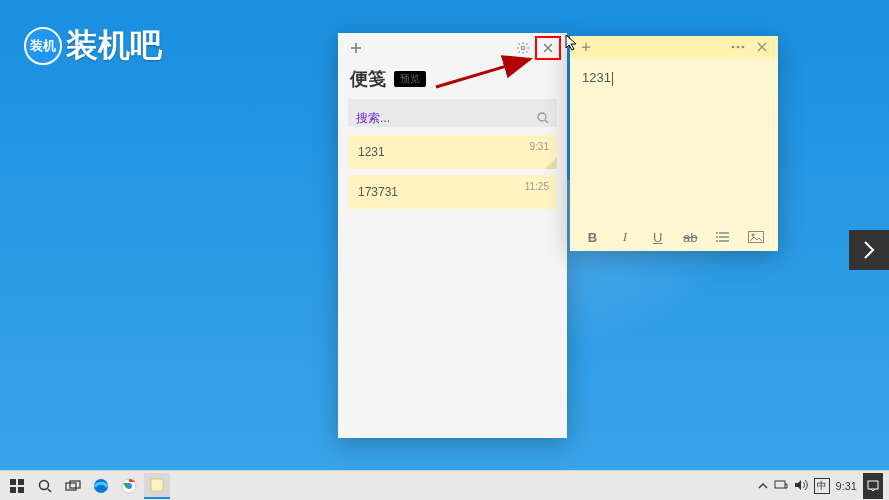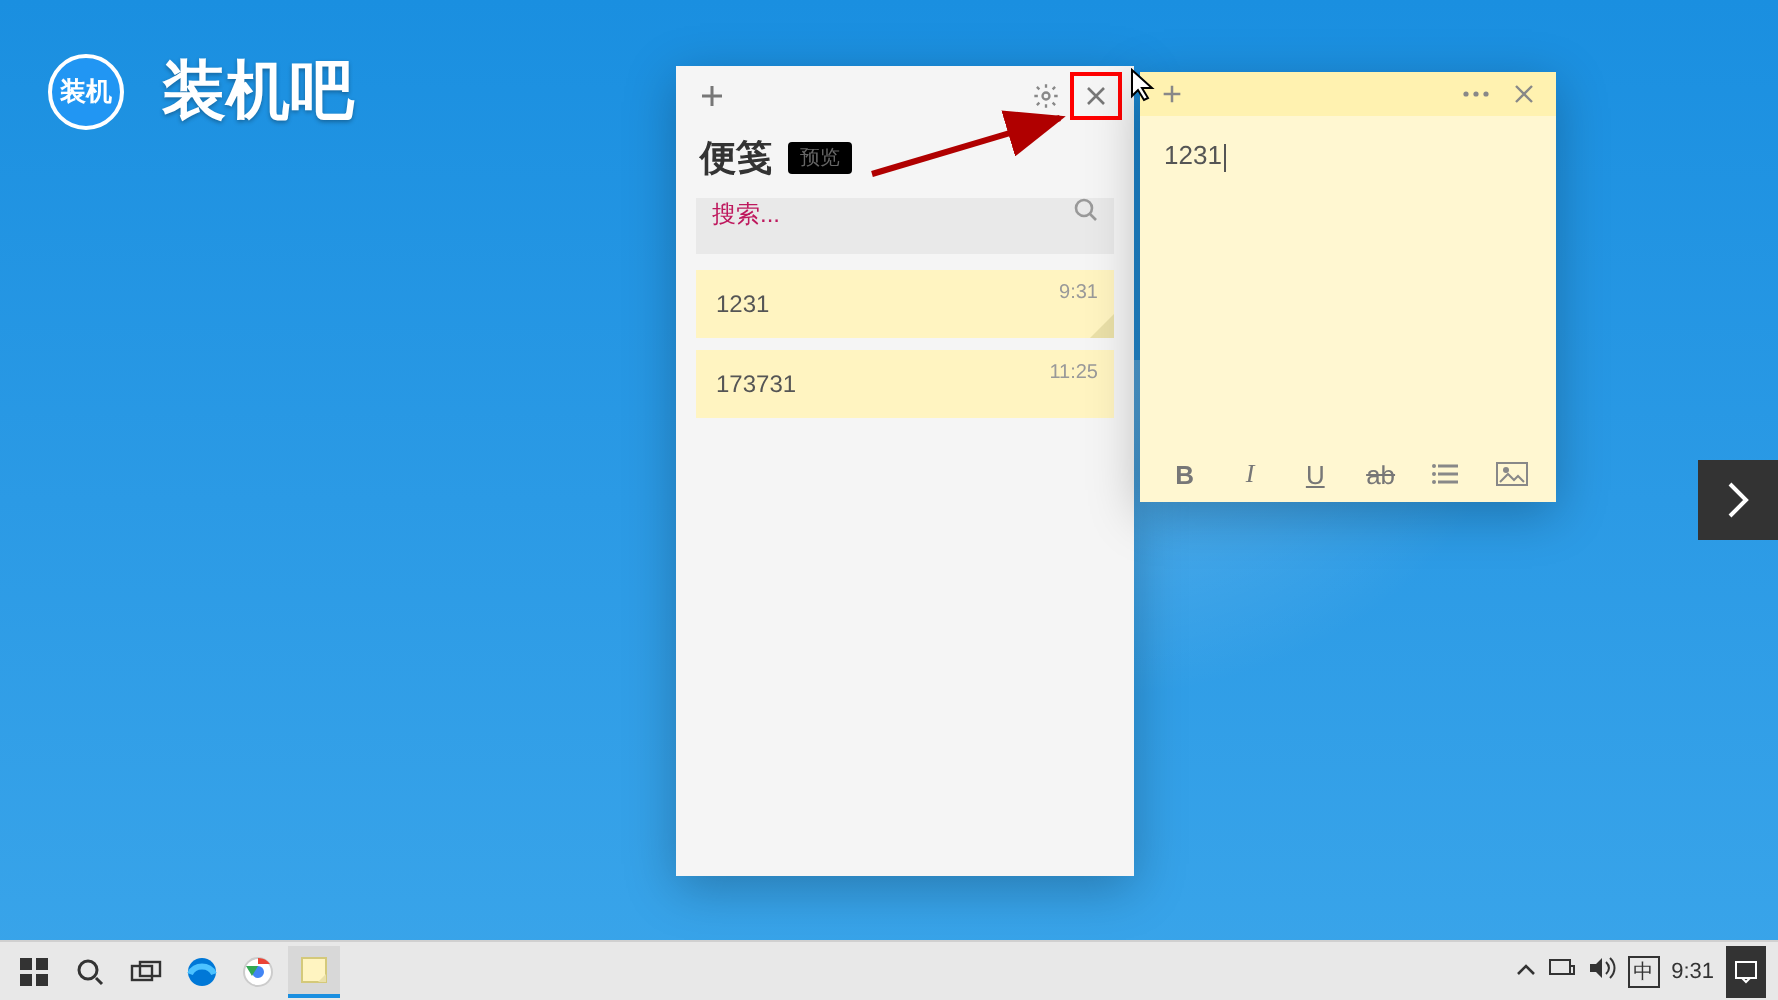--- a/index.html
+++ b/index.html
@@ -1,35 +1,35 @@
 <!DOCTYPE html>
 <html><head>
 <meta charset="utf-8">
 <style>
 *{margin:0;padding:0;box-sizing:border-box;font-family:"Microsoft YaHei","Segoe UI",sans-serif}
 html,body{width:889px;height:500px;overflow:hidden}
 .desktop{width:889px;height:500px;background:linear-gradient(180deg,#1a8fe0 0%,#2b9ae5 50%,#3aa5ea 100%);position:relative}
 .win-light{position:absolute;left:540px;top:180px;width:260px;height:200px;background:radial-gradient(ellipse at top left,rgba(255,255,255,.25),rgba(255,255,255,0) 60%)}
-.logo-wrap{position:absolute;left:24px;top:24px;display:flex;align-items:center;gap:19px}
+.logo-wrap{position:absolute;left:24px;top:24px;display:flex;align-items:center;gap:4px}
 .logo-badge{width:38px;height:38px;border-radius:50%;background:#2196f3;border:2px solid #fff;display:flex;align-items:center;justify-content:center;color:#fff;font-size:13px;font-weight:bold}
 .logo-text{color:#fff;font-size:32px;font-weight:bold;text-shadow:0 1px 2px rgba(0,0,0,.3)}
 .di{position:absolute;left:14px;width:40px;text-align:center;color:#fff;font-size:11px;text-shadow:0 1px 2px rgba(0,0,0,.7)}
 .di svg{display:block;margin:0 auto 4px}
 .di-pc{top:80px}
 .di-bin{top:144px}
 
 .sn-list{position:absolute;left:338px;top:33px;width:229px;height:405px;background:#f5f5f5;box-shadow:0 6px 24px rgba(0,0,0,.25);display:flex;flex-direction:column}
 .sn-list-top{height:30px;display:flex;align-items:center;justify-content:space-between;padding:0 6px}
 .tbtn{width:24px;height:24px;display:flex;align-items:center;justify-content:center;color:#666;cursor:pointer}
 .tbtn-group{display:flex}
 .sn-list-close{border:2px solid #f00;width:26px;height:24px}
 .sn-title-row{display:flex;align-items:center;gap:8px;padding:4px 12px 8px}
 .sn-title{font-size:18px;font-weight:bold;color:#333}
 .sn-preview-chip{font-size:10px;background:#000000;color:#666;padding:1px 6px;border-radius:2px}
-.sn-search{margin:0 10px 8px;height:28px;background:#e9e9e9;display:flex;align-items:flex-start;padding:0 8px;font-size:12px;color:#be185d;position:relative}
+.sn-search{margin:0 10px 8px;height:28px;background:#e9e9e9;display:flex;align-items:flex-end;padding:0 8px;font-size:12px;color:#6d28d9;position:relative}
 .sn-search .sicon{position:absolute;right:8px}
 .note-item{margin:0 10px 6px;background:#fff4c1;padding:10px;position:relative;font-size:12px;color:#555}
 .note-item .time{position:absolute;right:8px;top:6px;font-size:10px;color:#999}
 .note-item .fold{position:absolute;right:0;bottom:0;width:0;height:0;border-left:12px solid transparent;border-bottom:12px solid #eae0a8}
 
 .sn-editor{position:absolute;left:570px;top:36px;width:208px;height:215px;background:#fff7d1;box-shadow:0 6px 24px rgba(0,0,0,.25);display:flex;flex-direction:column}
 .sn-ed-top{height:22px;background:#fff2b0;display:flex;align-items:center;justify-content:space-between;padding:0 4px}
 .sn-ed-body{flex:1;padding:12px;font-size:13px;color:#555;position:relative}
 .caret{display:inline-block;width:1px;height:14px;background:#555;vertical-align:middle;margin-left:1px}
 .sn-ed-toolbar{height:28px;display:flex;align-items:center;justify-content:space-around;padding:0 6px;color:#777}

